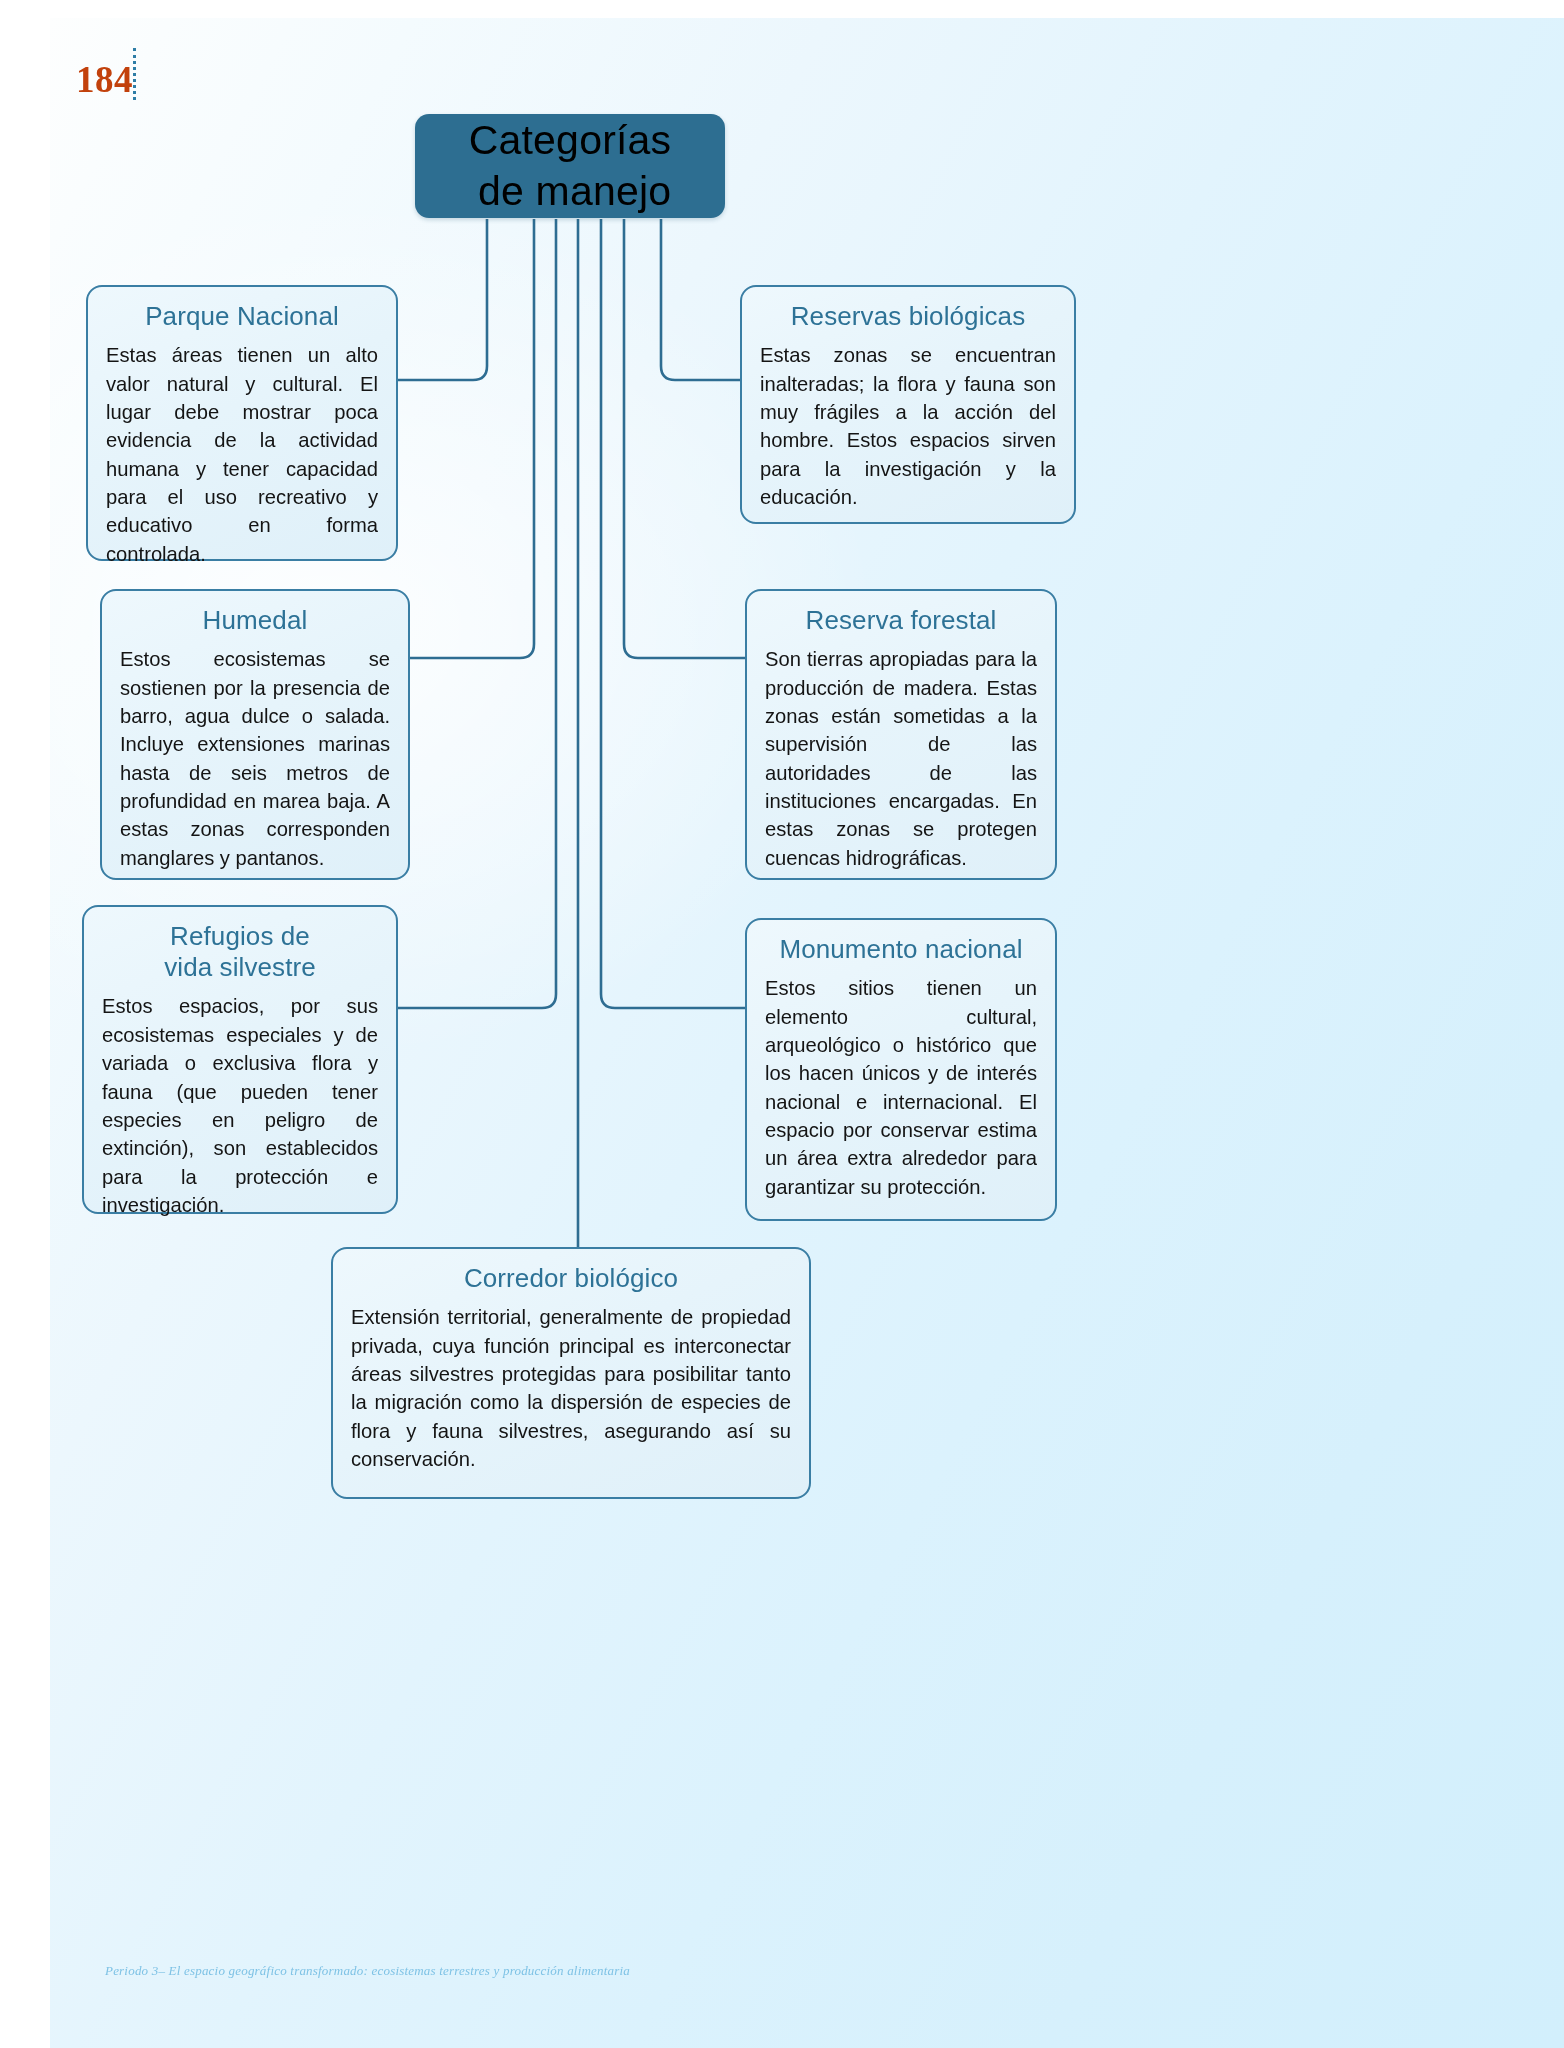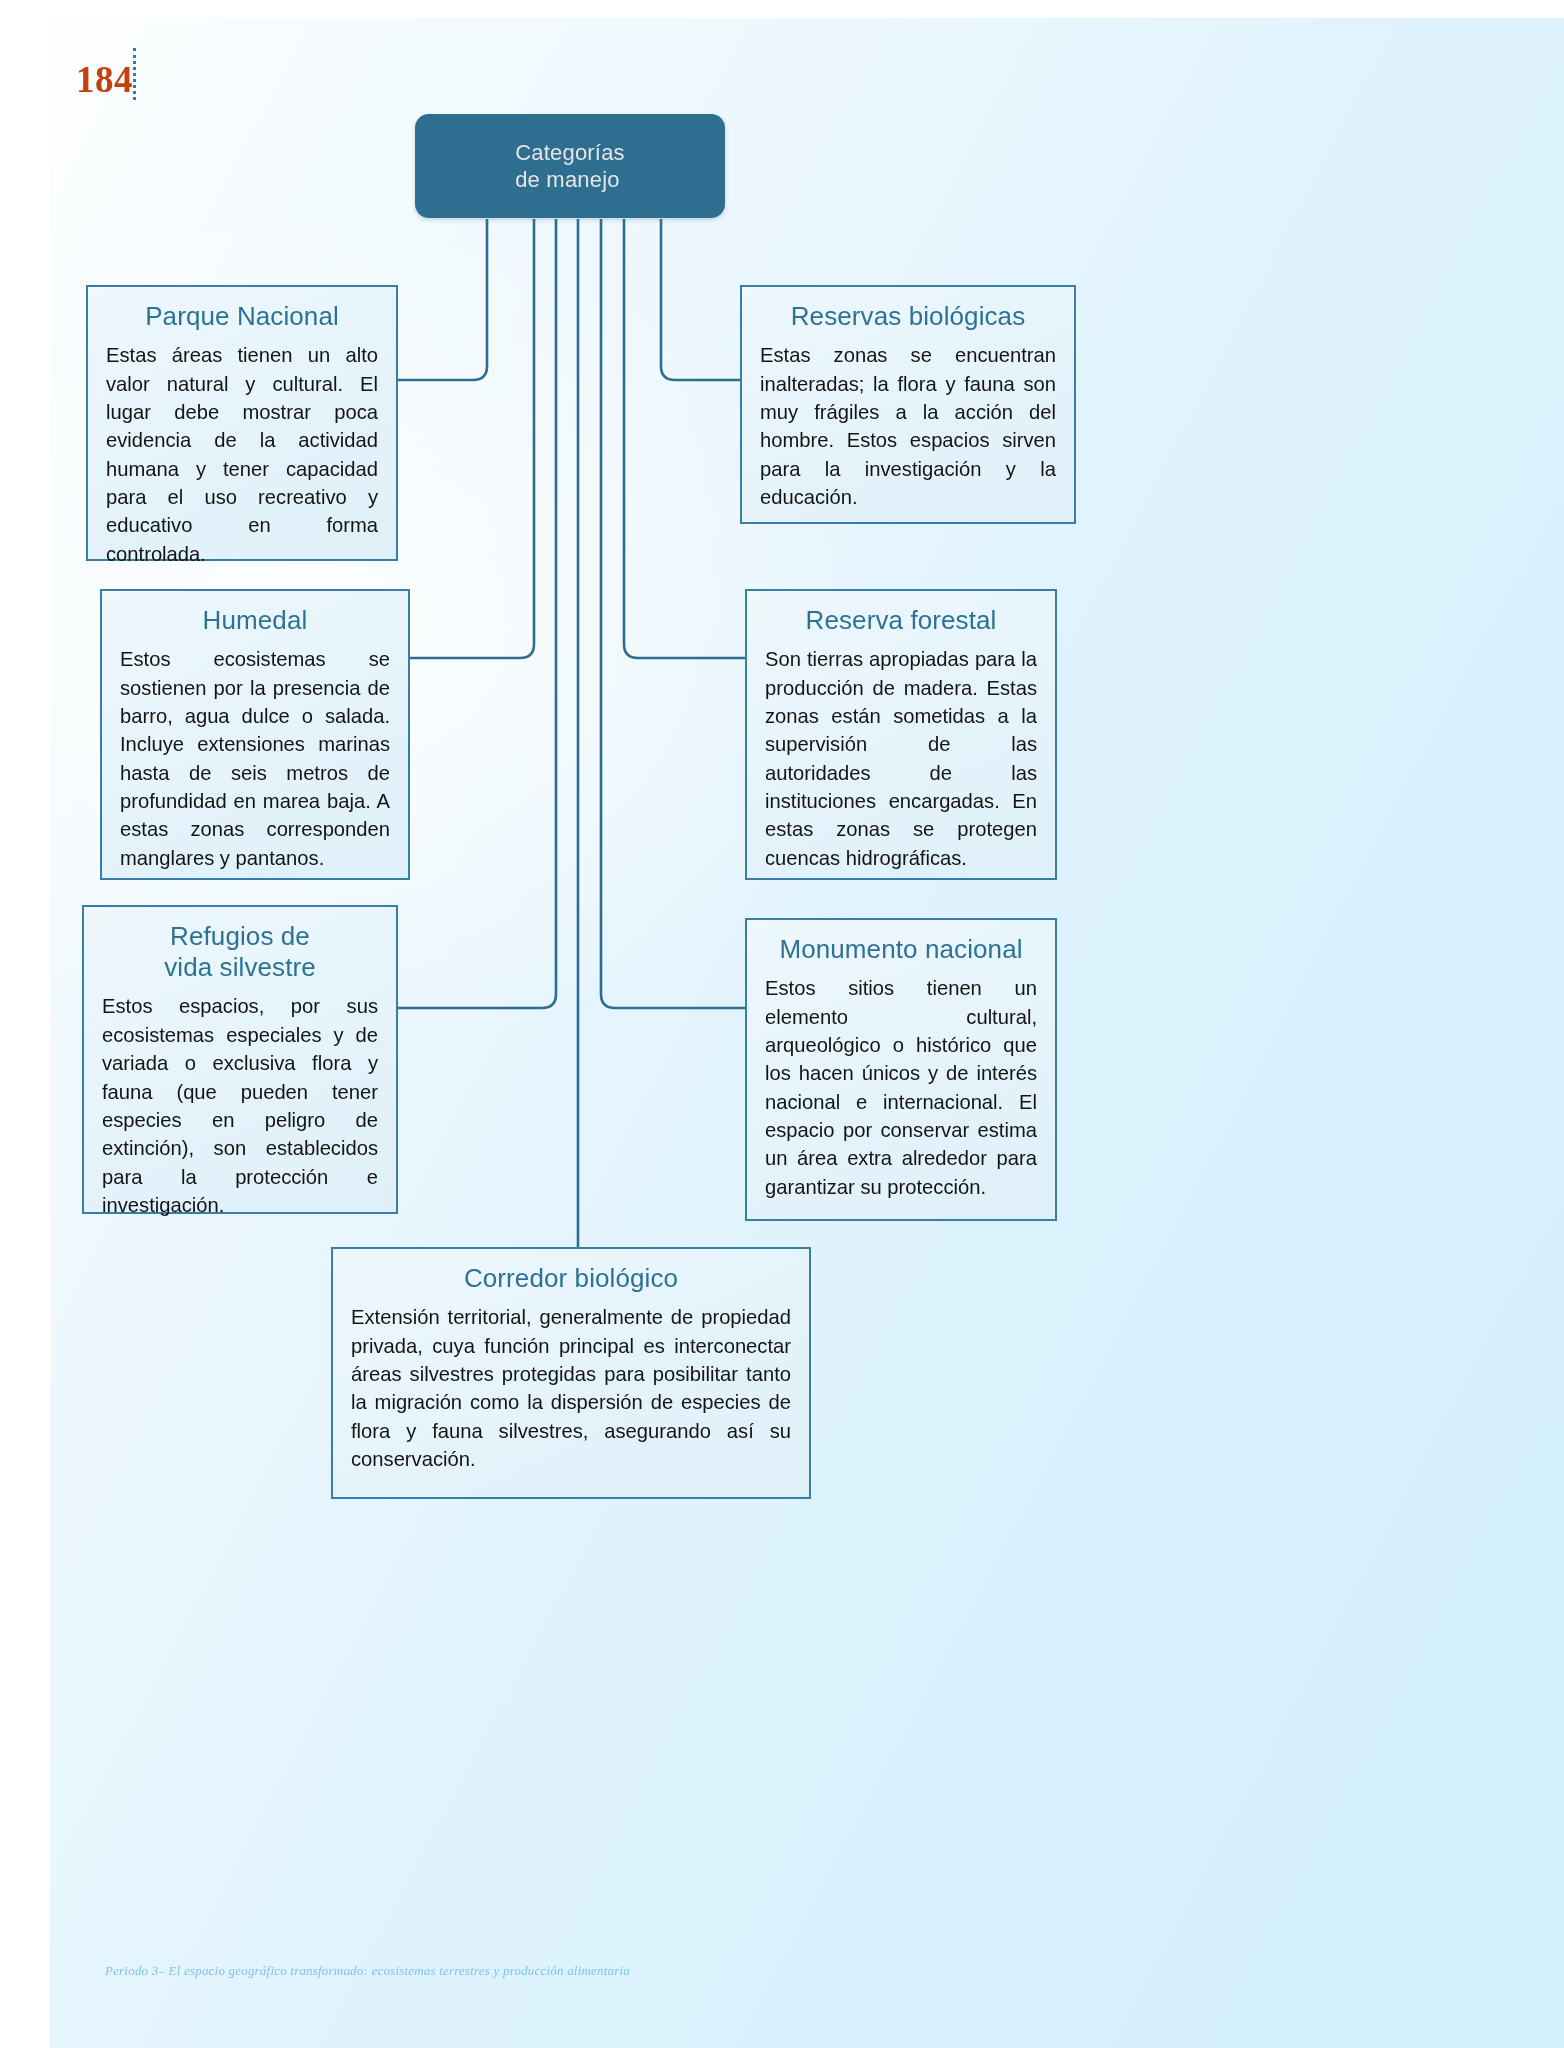--- a/index.html
+++ b/index.html
@@ -90,34 +90,34 @@
     width: 310px;
     height: 104px;
     background: #2d6e91;
     border-radius: 14px;
     box-shadow: 0 2px 4px rgba(40,90,120,0.22);
     display: flex;
     align-items: center;
     justify-content: center;
   }
   .root-node .root-title {
-    color: #e5e5e5;
-    font-size: 22px;
+    color: #000000;
+    font-size: 41px;
     line-height: 1.24;
-    text-align: left;
+    text-align: right;
     white-space: pre-line;
     letter-spacing: 0.2px;
   }
 
   
   .node {
     position: absolute;
     box-sizing: border-box;
     border: 2.4px solid #3a7ea4;
-    border-radius: 0;
+    border-radius: 16px;
     background: linear-gradient(155deg, #eef8fd 0%, #e6f4fb 45%, #dff0f9 100%);
     padding: 14px 18px 16px 18px;
   }
   .node .node-title {
     color: #2d7296;
     font-size: 26px;
     line-height: 1.2;
     text-align: center;
     white-space: pre-line;
     margin-bottom: 9px;

